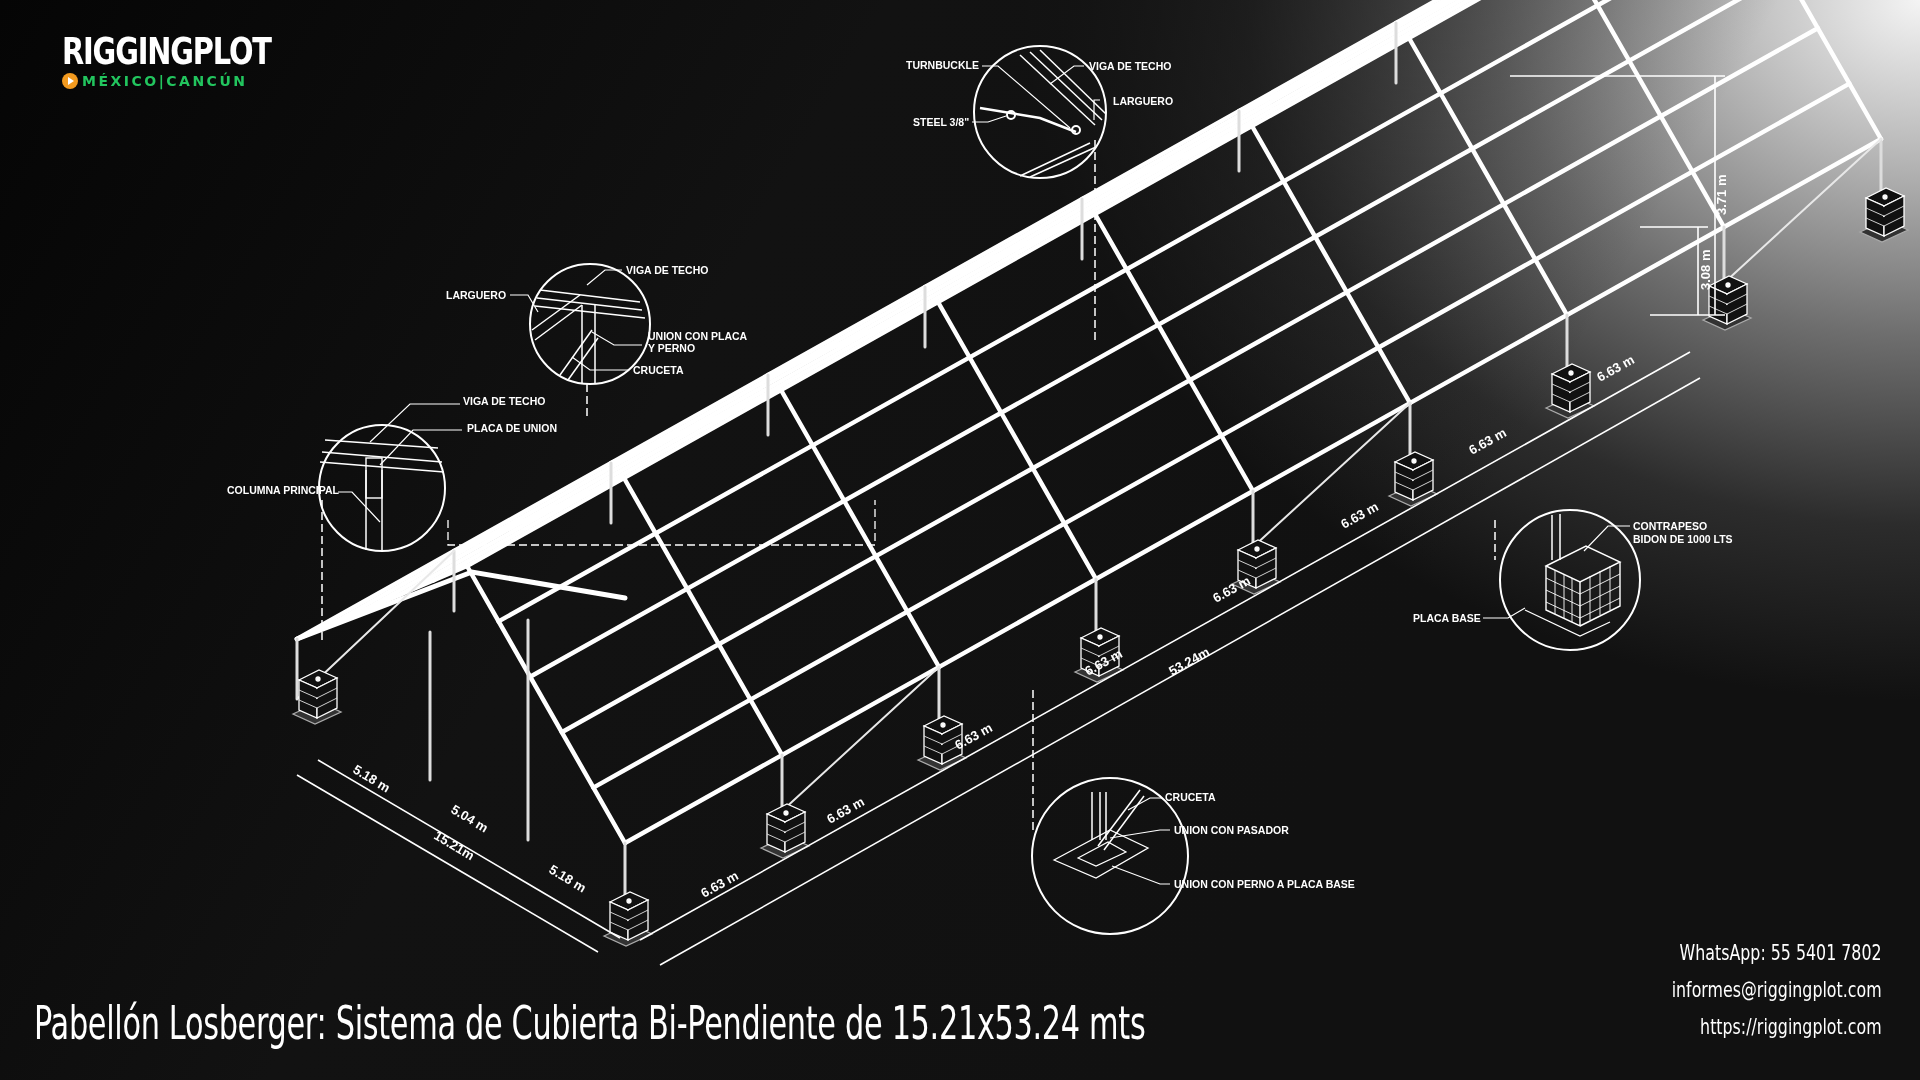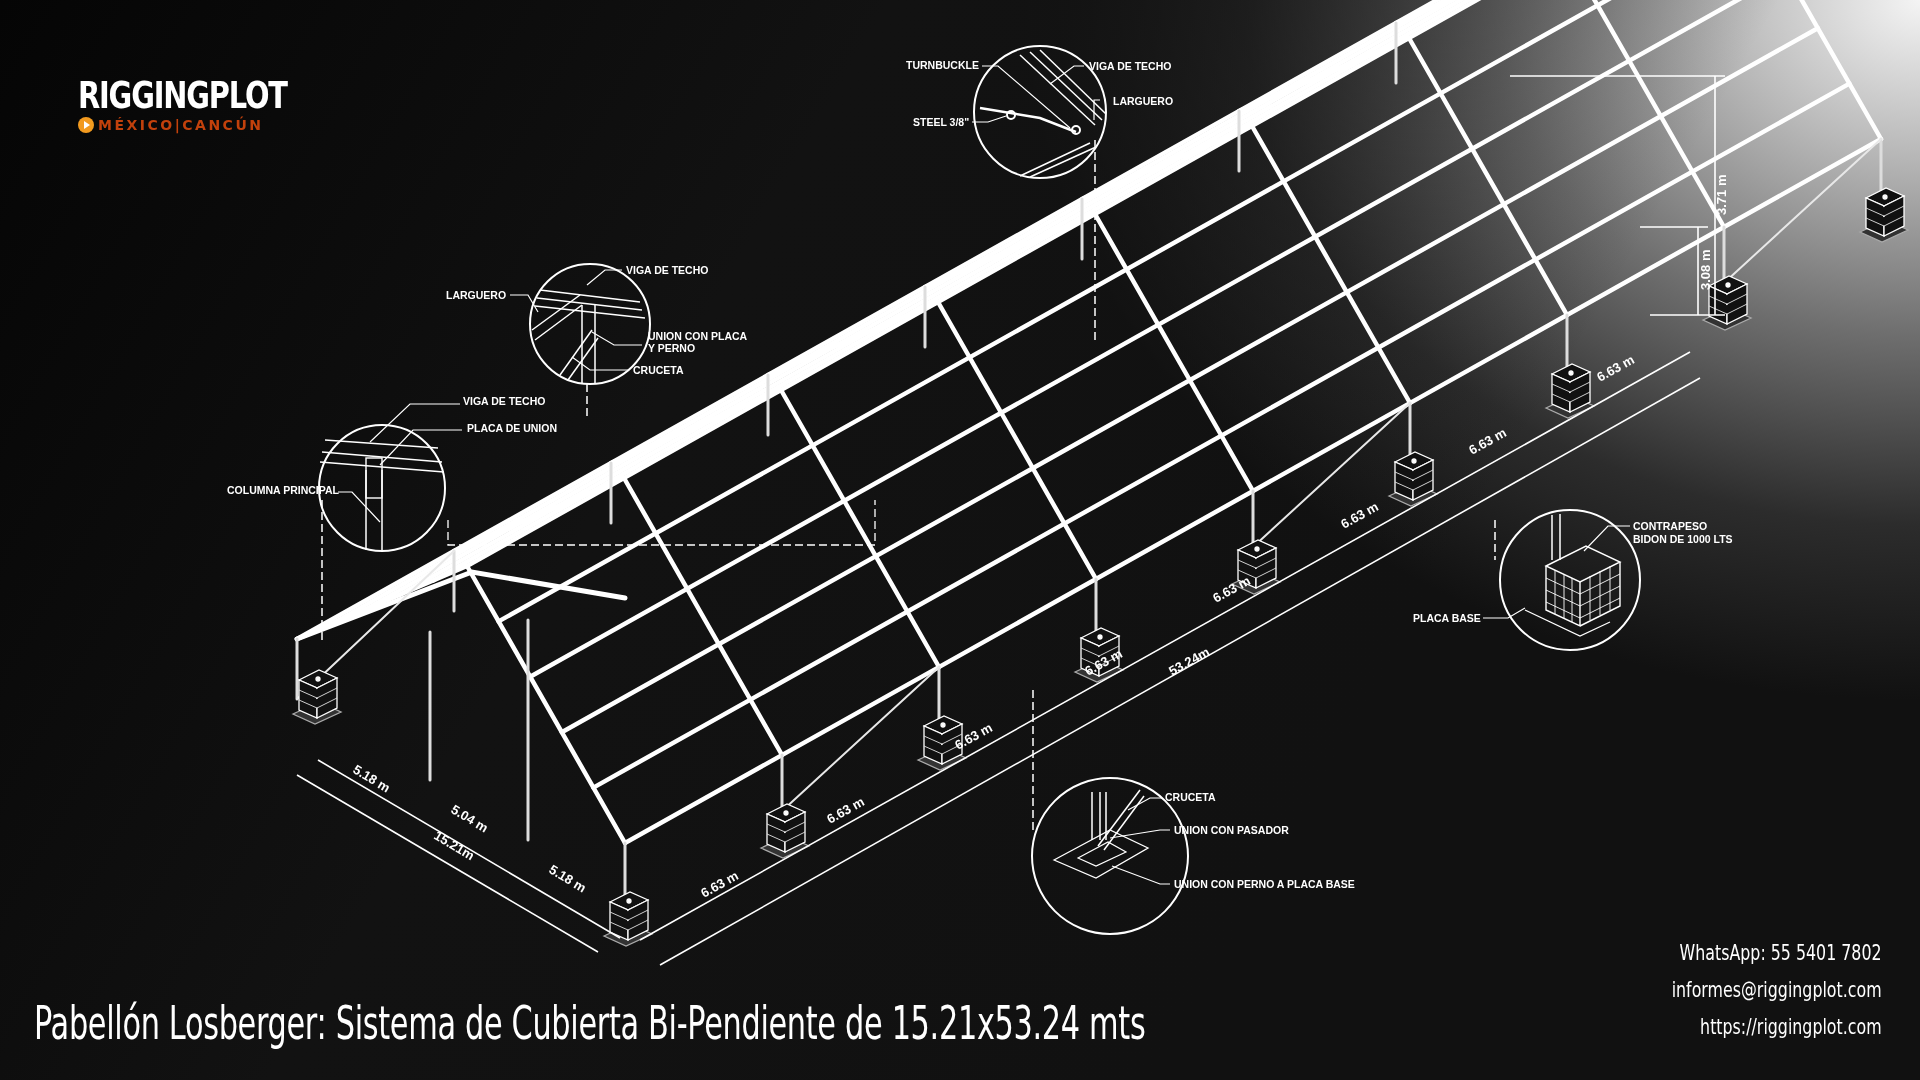--- a/index.html
+++ b/index.html
@@ -1,26 +1,26 @@
 <!DOCTYPE html>
 <html><head>
 <meta charset="utf-8">
 <style>
   html,body{margin:0;padding:0;}
   body{width:1920px;height:1080px;overflow:hidden;position:relative;
     background:radial-gradient(ellipse 900px 700px at 1920px 0px, #f4f4f4 0%, #b8b8b8 22%, #6e6e6e 48%, #2c2c2c 75%, #111111 100%), #0d0d0d;
     font-family:"Liberation Sans", sans-serif;color:#fff;}
   .bgfade{position:absolute;inset:0;background:linear-gradient(120deg,#050505 0%,#121212 35%,rgba(30,30,30,0.0) 70%);pointer-events:none;}
   #drawing{position:absolute;left:0;top:0;}
-  .logo{position:absolute;left:78px;top:32px;margin-top:44px;}
+  .logo{position:absolute;left:62px;top:32px;}
   .logo-main{font-family:"DejaVu Sans", sans-serif;font-weight:bold;font-size:37px;letter-spacing:-1.5px;transform:scaleX(0.78);transform-origin:left;line-height:40px;color:#fff;}
   .logo-sub{display:flex;align-items:center;margin-top:1px;}
   .logo-play{width:16px;height:16px;border-radius:50%;background:#f29a1f;position:relative;margin-right:4px;}
   .logo-play:after{content:"";position:absolute;left:6px;top:4px;border-left:6px solid #fff;border-top:4px solid transparent;border-bottom:4px solid transparent;}
-  .logo-city{font-family:"DejaVu Sans", sans-serif;font-weight:bold;font-size:14px;letter-spacing:2.5px;color:#c2410c;}
+  .logo-city{font-family:"DejaVu Sans", sans-serif;font-weight:bold;font-size:14px;letter-spacing:2.5px;color:#22c55e;}
   .title{position:absolute;left:34px;top:996px;font-family:"DejaVu Sans", sans-serif;font-size:46px;transform:scaleX(0.66);transform-origin:left;white-space:nowrap;letter-spacing:-0.5px;}
   .contact{position:absolute;right:38px;top:934px;text-align:right;font-family:"DejaVu Sans", sans-serif;font-size:22px;line-height:37px;}
   .contact div{transform:scaleX(0.72);transform-origin:right;white-space:nowrap;}
   .lbl{font-family:"Liberation Sans", sans-serif;font-weight:bold;font-size:10.5px;fill:#fff;}
   .dim{font-family:"Liberation Sans", sans-serif;font-weight:bold;font-size:13px;fill:#fff;}
 </style>
 </head>
 <body>
 
 <div class="bgfade"></div>

